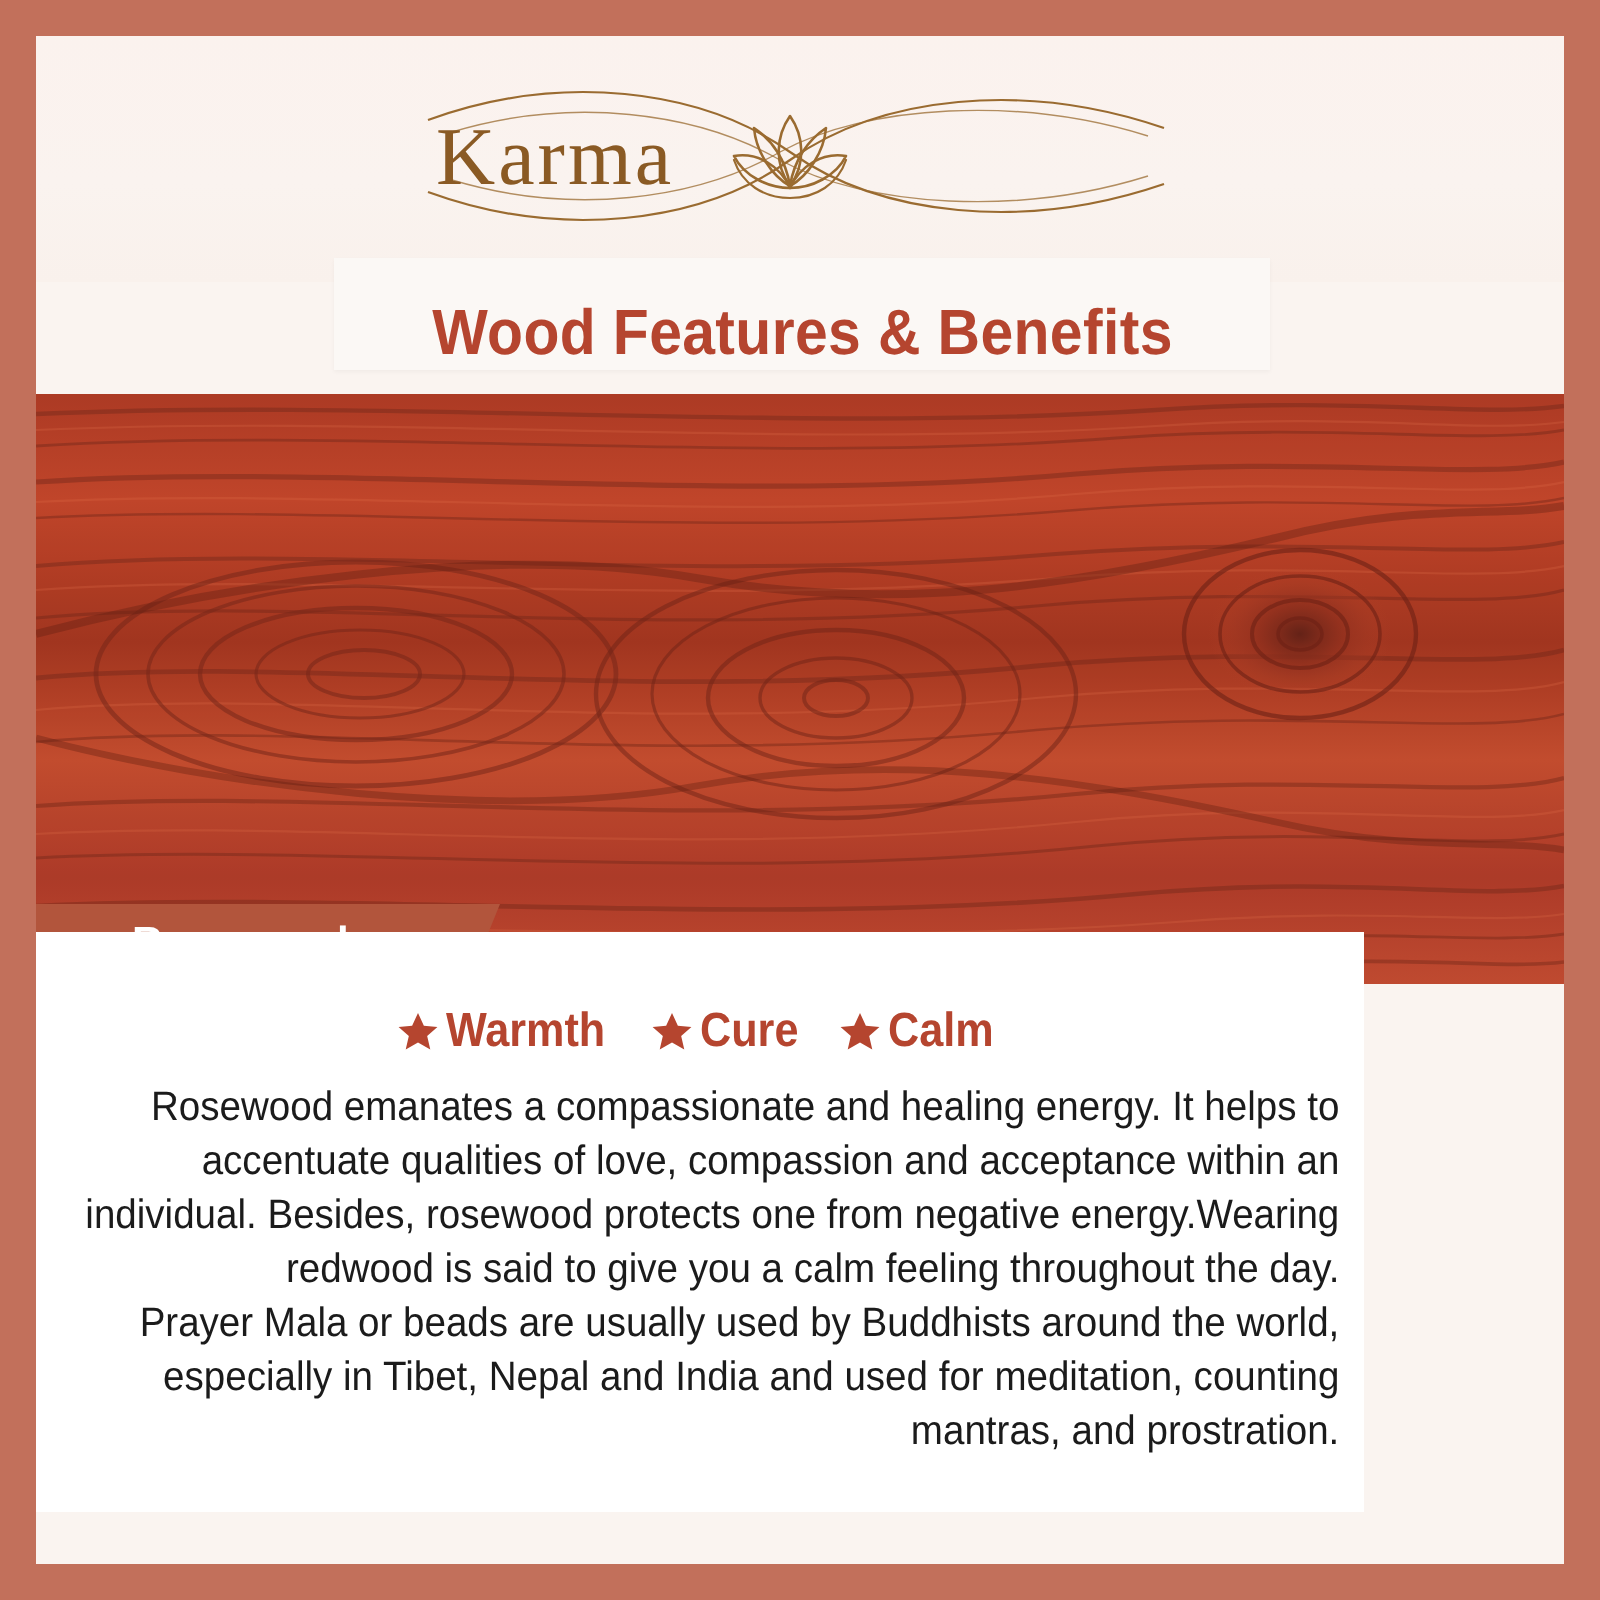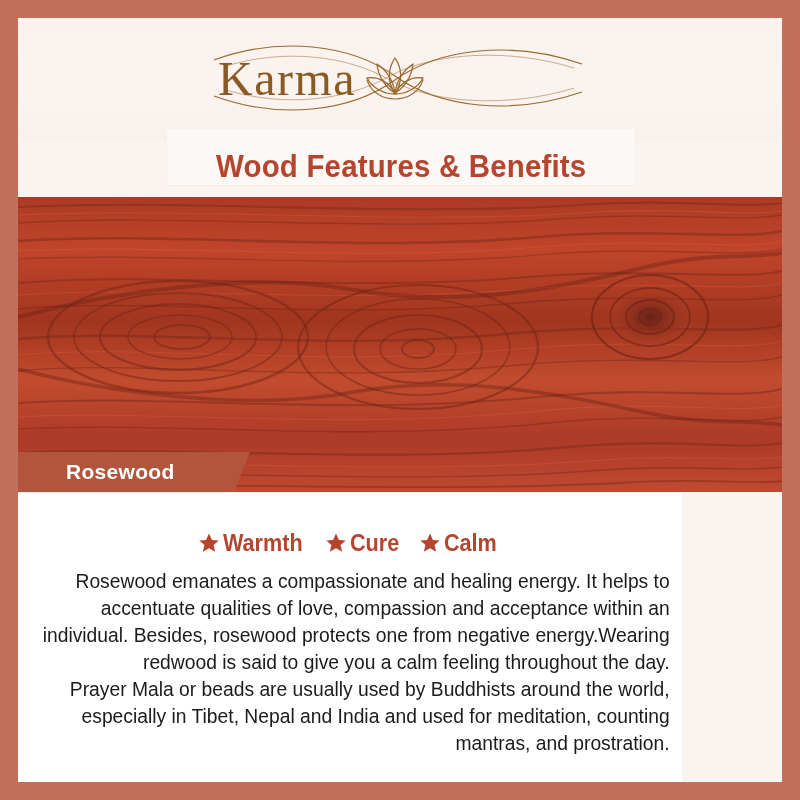--- a/index.html
+++ b/index.html
@@ -49,21 +49,21 @@
     transform: translateX(-50%);
     width: 420px;
     height: 96px;
   }
   .logo-svg { display: block; width: 420px; height: 96px; }
   .logo-text {
     position: absolute;
     top: 50%;
     transform: translateY(-50%);
     font-family: "Liberation Serif", serif;
-    font-size: 48px;
+    font-size: 41px;
     letter-spacing: 1.5px;
     color: #8A5A24;
     white-space: nowrap;
   }
   .logo-text.left  { left: 28px; }
   .logo-text.right { right: 18px; }
 
   
   .title-band {
     position: absolute;
@@ -118,21 +118,21 @@
     font-weight: bold;
     font-size: 21px;
     letter-spacing: 0.3px;
     white-space: nowrap;
   }
 
   
   .content {
     position: absolute;
     left: 0;
-    top: 475px;
+    top: 448px;
     width: 664px;
     height: 290px;
     background: #FFFFFF;
   }
 
   .features {
     display: flex;
     align-items: center;
     justify-content: center;
     gap: 14px;

